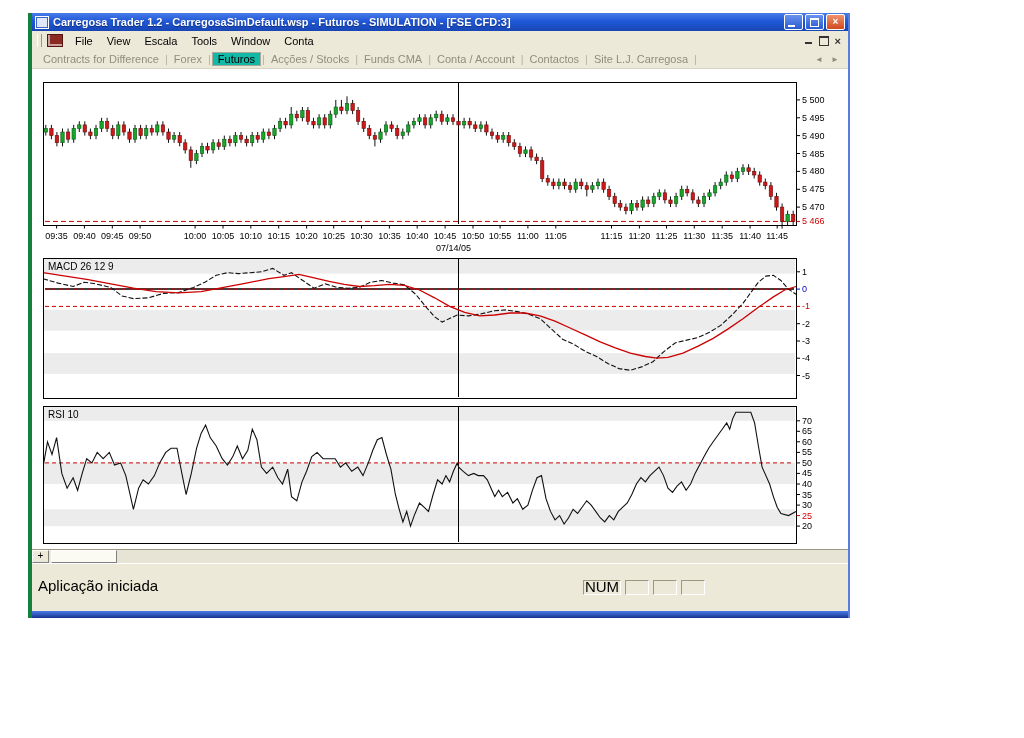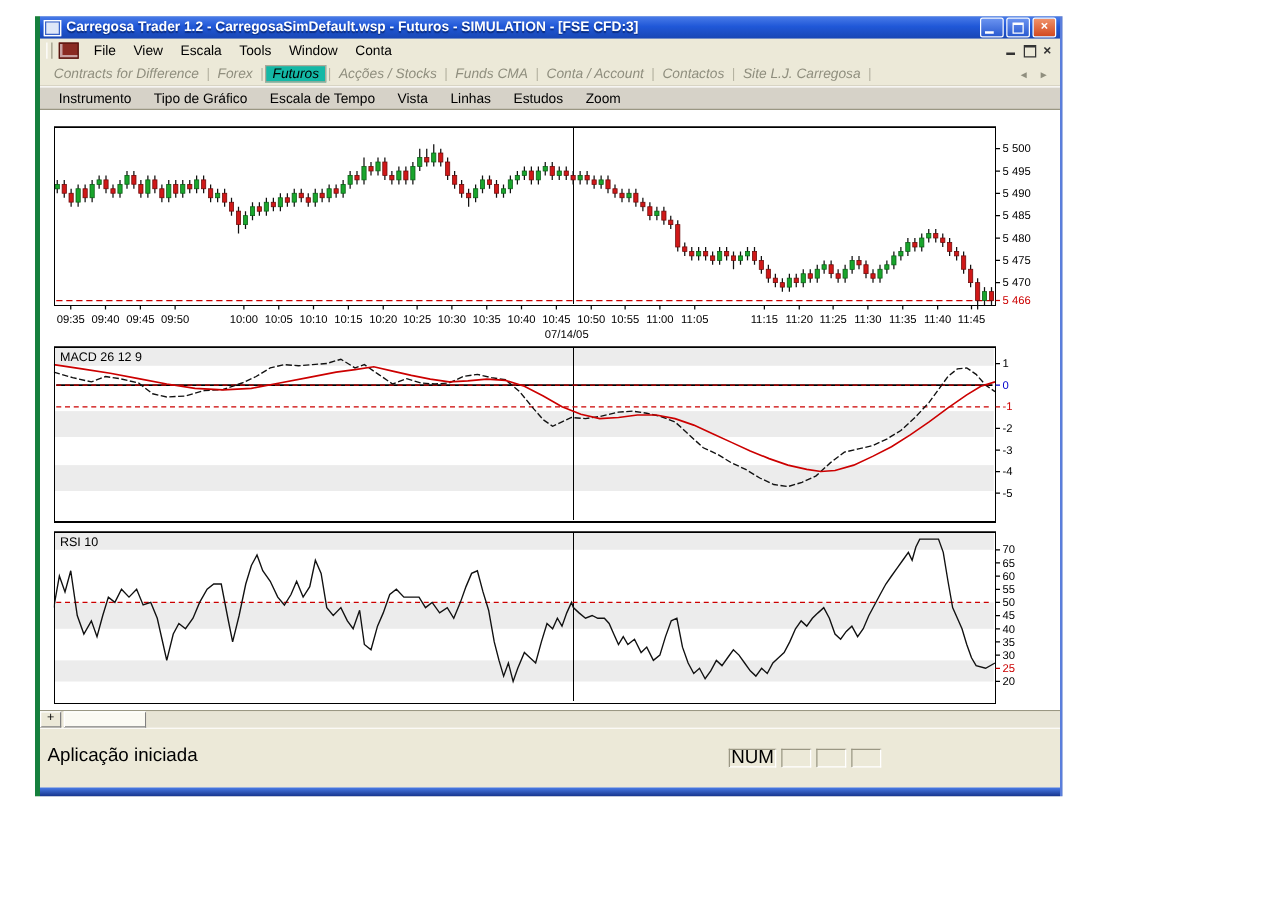--- a/index.html
+++ b/index.html
@@ -26,21 +26,21 @@
             box-shadow:inset 2px -2px 0 #c8a0a0;}
   .menu-item{padding:1px 7px;color:#000;}
   .menu-right{margin-left:auto;display:flex;align-items:center;gap:6px;padding-right:5px;}
   .mdi-min{width:8px;height:8px;position:relative;}
   .mdi-min::after{content:"";position:absolute;left:0;bottom:1px;width:7px;height:2px;background:#333;}
   .mdi-rest{width:8px;height:7px;border:1px solid #333;border-top-width:2px;}
   .mdi-close{font-size:11px;font-weight:bold;color:#333;line-height:10px;}
   
   .tabstrip{height:18px;background:#ece9d8;display:flex;align-items:center;font-size:11px;color:#8f8e7e;
             padding:0 6px;border-bottom:1px solid #d8d4c4;white-space:nowrap;}
-  .tab{padding:1px 5px;font-style:italic;}
+  .tab{padding:1px 5px;}
   .tab.selected{background:#14b8a6;color:#000;border:1px solid #aca899;padding:0 5px;}
   .tab-sep{color:#b5b3a1;margin:0 1px;}
   .tab-arrows{margin-left:auto;color:#8f8e7e;font-size:8px;letter-spacing:3px;}
   
   .toolbar{height:17px;background:#d6d2c8;border-top:1px solid #fff;border-bottom:1px solid #9a9783;
            display:flex;align-items:center;font-size:11px;padding:0 6px;}
   .tool-item{padding:1px 9px;color:#000;}
   
   .chartarea{position:relative;height:480px;background:#fff;}
   .chart-header{position:absolute;left:13px;top:2px;font-size:9px;color:#000;white-space:nowrap;}
@@ -88,23 +88,20 @@
       <span class="mdi-rest"></span>
       <span class="mdi-close">×</span>
     </span>
   </div>
 
   <div class="tabstrip">
     <span id="tabs"><span class="tab">Contracts for Difference</span><span class="tab-sep">|</span><span class="tab">Forex</span><span class="tab-sep">|</span><span class="tab selected">Futuros</span><span class="tab-sep">|</span><span class="tab">Acções / Stocks</span><span class="tab-sep">|</span><span class="tab">Funds CMA</span><span class="tab-sep">|</span><span class="tab">Conta / Account</span><span class="tab-sep">|</span><span class="tab">Contactos</span><span class="tab-sep">|</span><span class="tab">Site L.J. Carregosa</span><span class="tab-sep">|</span></span>
     <span class="tab-arrows">◄ ►</span>
   </div>
 
-  <div class="toolbar">
-    <span id="tool-items"><span class="tool-item">Instrumento</span><span class="tool-item">Tipo de Gráfico</span><span class="tool-item">Escala de Tempo</span><span class="tool-item">Vista</span><span class="tool-item">Linhas</span><span class="tool-item">Estudos</span><span class="tool-item">Zoom</span></span>
-  </div>
 
   <div class="chartarea">
     <svg class="panel" id="candle-svg" width="795" height="175" viewBox="0 0 795 175">
         <rect x="0.5" y="0.5" width="753" height="143" fill="#ffffff" stroke="none"></rect>
         <line x1="415.7" y1="1" x2="415.7" y2="142" stroke="#000" stroke-width="1" shape-rendering="crispEdges"></line>
         <line x1="2" y1="139.4" x2="751" y2="139.4" stroke="#cc0000" stroke-width="1" stroke-dasharray="5 3"></line>
         <line x1="2.8" y1="42.9" x2="2.8" y2="53.6" stroke="#111" stroke-width="1"></line>
         <rect x="1.1" y="46.5" width="3.4" height="3.6" fill="#19a52c" stroke="#0a5a14" stroke-width="0.6"></rect>
         <line x1="8.4" y1="42.9" x2="8.4" y2="57.2" stroke="#111" stroke-width="1"></line>
         <rect x="6.7" y="46.5" width="3.4" height="7.1" fill="#d01818" stroke="#6a0a0a" stroke-width="0.6"></rect>

